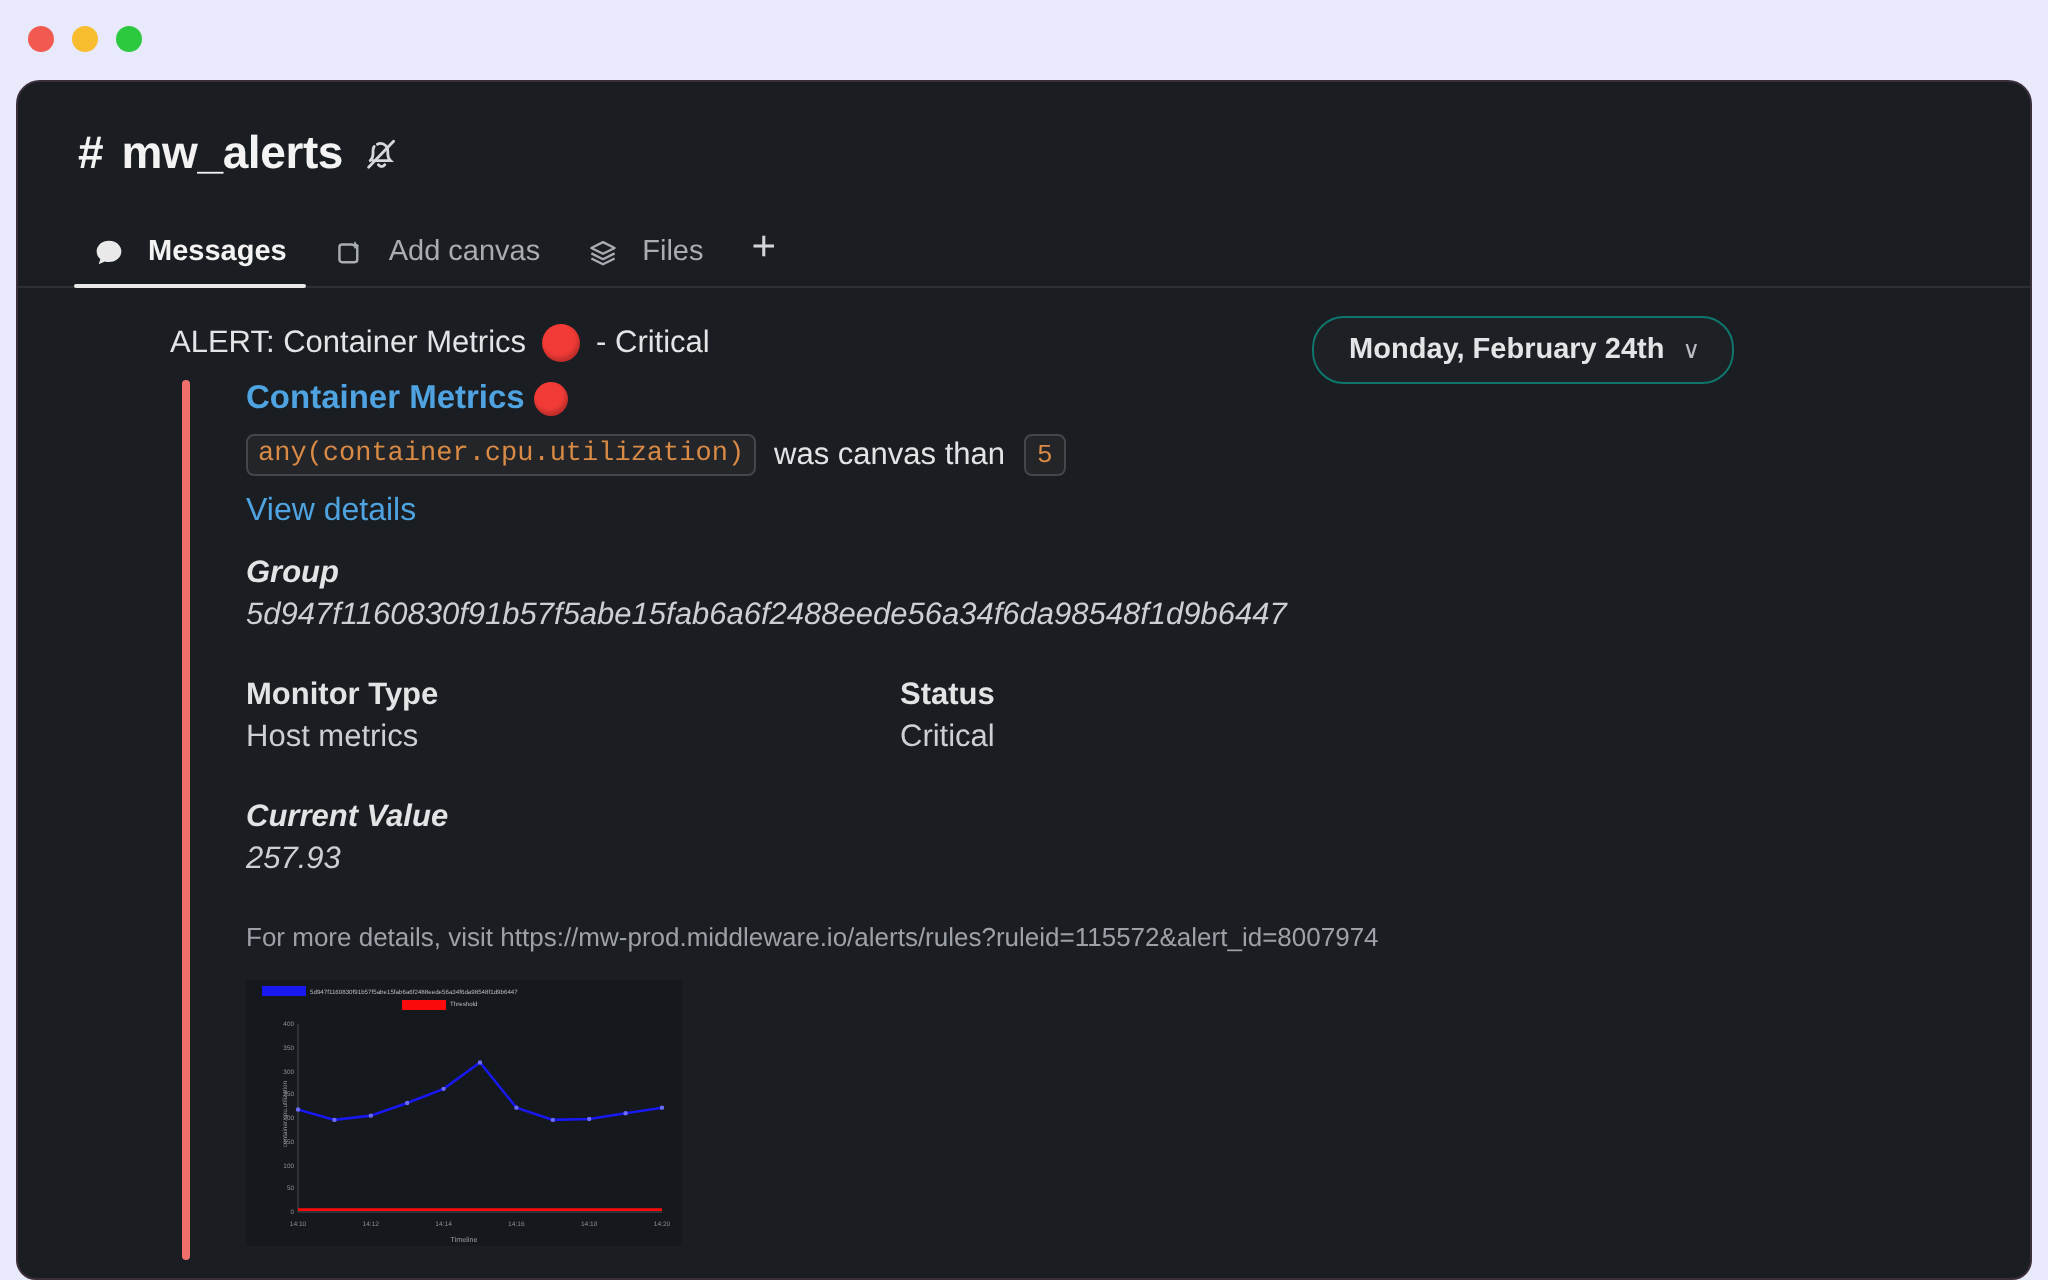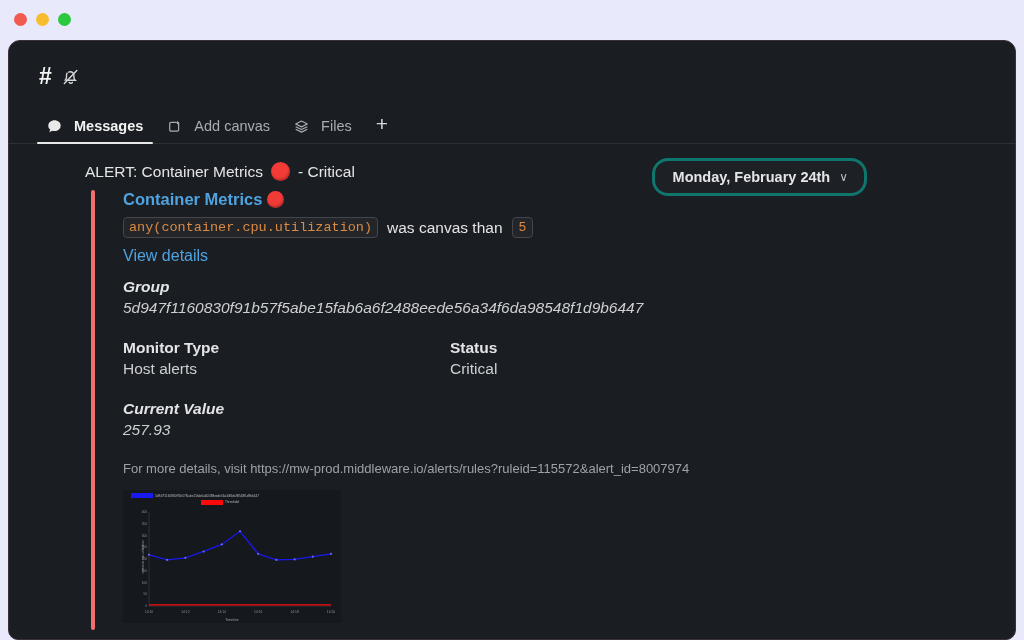--- a/index.html
+++ b/index.html
@@ -81,21 +81,21 @@
     color: #d2d4d7; font-size: 21px; line-height: 1;
     cursor: pointer;
   }
 
   
   .body-area { position: relative; padding: 18px 0 0 0; }
 
   .date-pill {
     position: absolute;
     right: 148px; top: 14px;
-    border: 3px solid #0f766e;
+    border: 1px solid #0f766e;
     background: #1d2025;
     color: #e4e5e7;
     font-size: 14.5px; font-weight: bold;
     border-radius: 16px;
     padding: 8px 16px 8px 18px;
     display: flex; align-items: center; gap: 9px;
     cursor: pointer;
     white-space: nowrap;
   }
   .chev { font-size: 12px; color: #b9bdc3; font-weight: normal;}
@@ -259,20 +259,21 @@
   <div class="traffic">
     <span class="tl red"></span>
     <span class="tl yellow"></span>
     <span class="tl green"></span>
   </div>
 
   <div class="window">
 
     <div class="chan-header">
       <span class="hash">#</span>
+      <span class="chan-title">mw_alerts</span>
       <span class="bell-muted">
         <svg class="bell-muted" viewBox="0 0 20 20" fill="none" stroke="#d6d8db" stroke-width="1.4" stroke-linecap="round">
           <path d="M5.6 13.3h8.6c-1-.9-1.3-2-1.3-3.3V8.6c0-2.2-1.6-3.9-3.6-3.9-.6 0-1.1.1-1.6.4"></path>
           <path d="M6.1 6.2c-.4.6-.6 1.4-.6 2.4V10c0 1.4-.4 2.5-1.4 3.3"></path>
           <path d="M8.2 15.4c.3.5.9.9 1.6.9s1.3-.4 1.6-.9"></path>
           <path d="M3.3 16.6L15.8 3.6"></path>
         </svg>
       </span>
     </div>
 
@@ -341,21 +342,21 @@
         <div class="view-details">View details</div>
 
         <div class="fld-block">
           <div class="fld-label">Group</div>
           <div class="fld-value">5d947f1160830f91b57f5abe15fab6a6f2488eede56a34f6da98548f1d9b6447</div>
         </div>
 
         <div class="two-col">
           <div class="col-a">
             <div class="fld-label">Monitor Type</div>
-            <div class="fld-value">Host alerts</div>
+            <div class="fld-value">Host metrics</div>
           </div>
           <div>
             <div class="fld-label">Status</div>
             <div class="fld-value">Critical</div>
           </div>
         </div>
 
         <div class="fld-block">
           <div class="fld-label">Current Value</div>
           <div class="fld-value">257.93</div>

